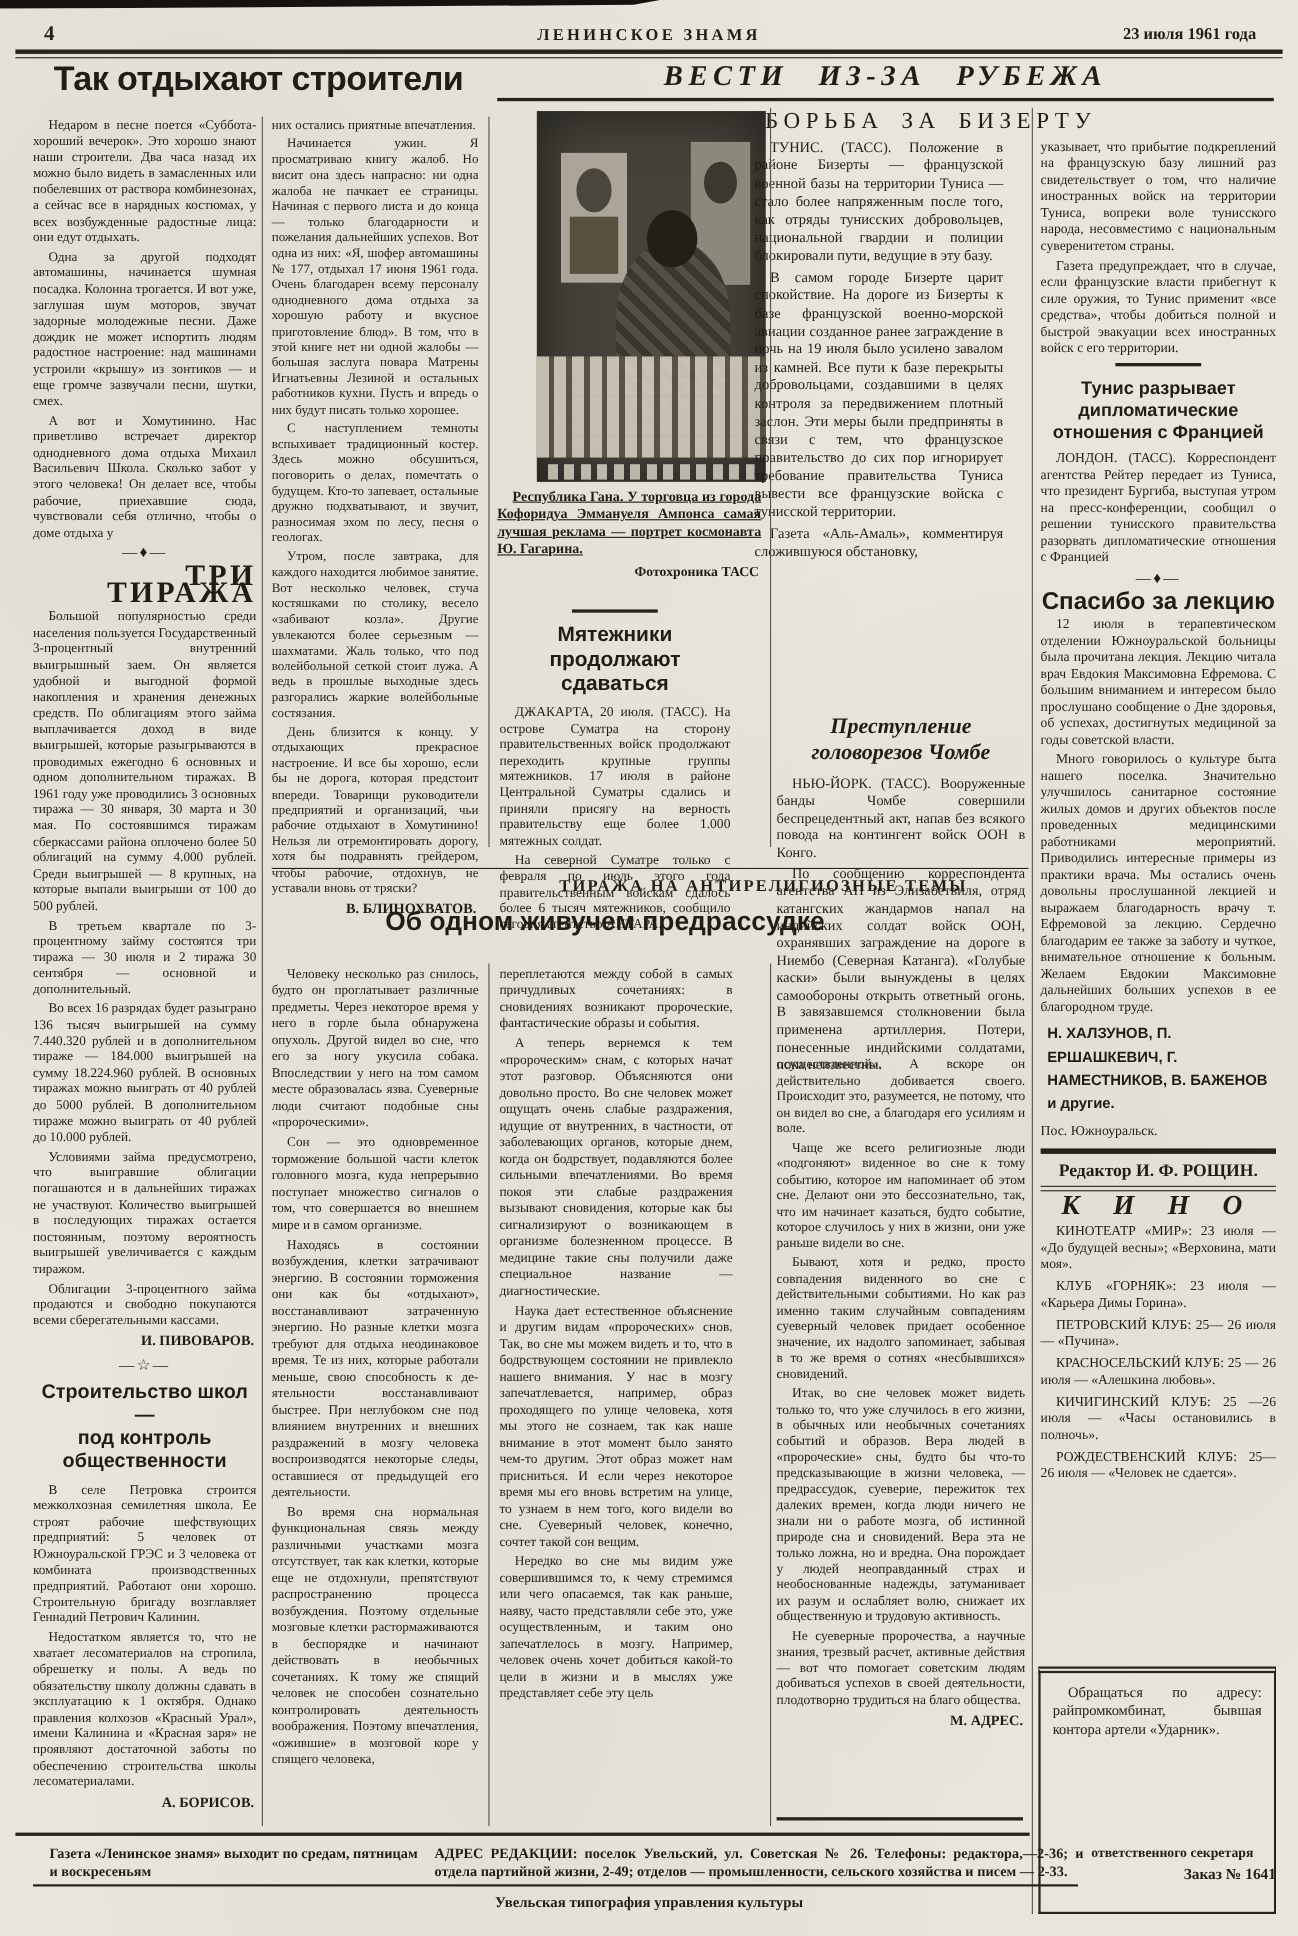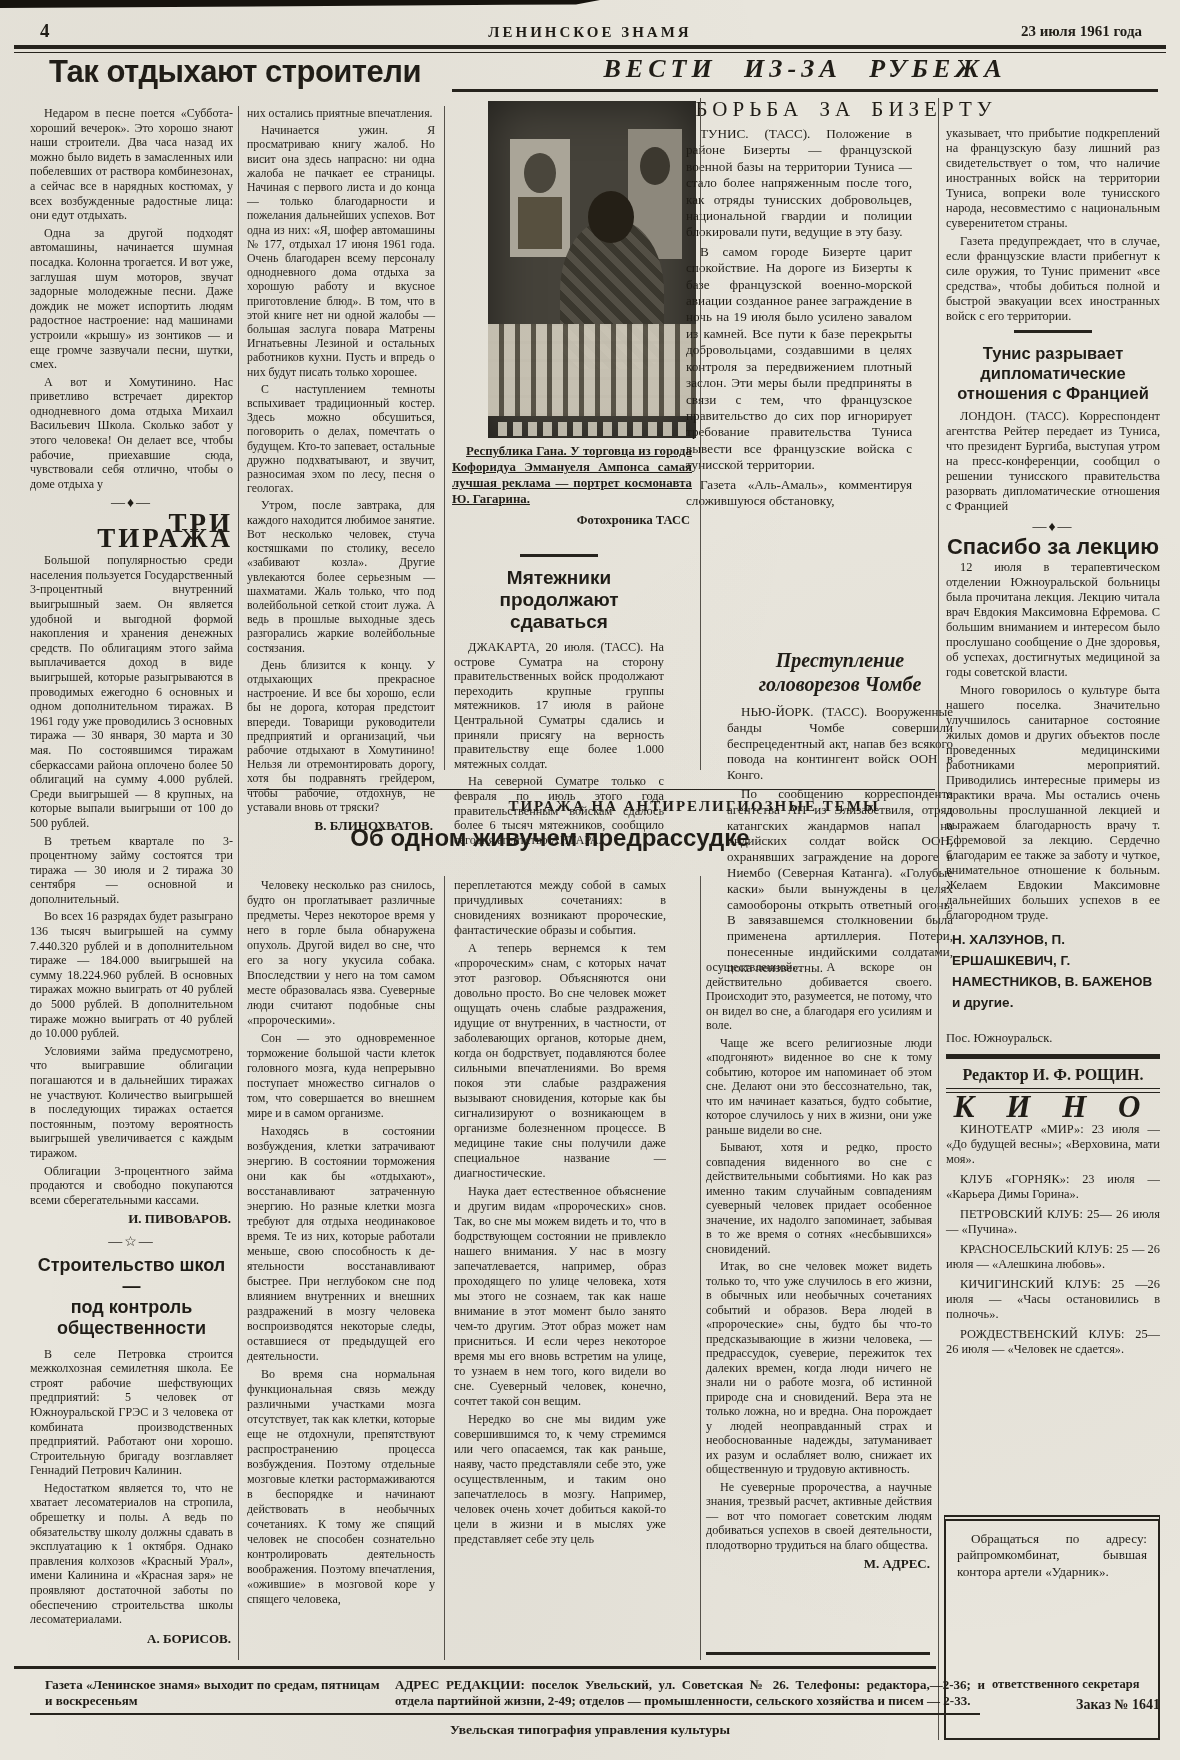--- a/index.html
+++ b/index.html
@@ -38,44 +38,44 @@
     font-size:18px;font-weight:bold;line-height:21px;white-space:pre-line;}
   .h-sans{margin:4px 0 7px;text-align:center;font-family:"Liberation Sans",sans-serif;
     font-size:19px;font-weight:bold;line-height:22px;white-space:pre-line;}
   .h-chombe{margin:0 0 8px;text-align:center;font-style:italic;font-weight:bold;
     font-size:20px;line-height:24px;white-space:pre-line;}
   .h-tunis{margin:4px 0 6px;text-align:center;font-family:"Liberation Sans",sans-serif;
     font-size:16.5px;font-weight:bold;line-height:20px;white-space:pre-line;}
   .h-lekciya{margin:2px 0 6px;text-align:center;font-family:"Liberation Sans",sans-serif;
     font-size:22px;font-weight:bold;}
   .h-kino{margin:4px 0 8px;text-align:center;font-style:italic;font-weight:bold;
-    font-size:31px;letter-spacing:12px;}
+    font-size:25px;letter-spacing:12px;}
   .h-beseda{position:absolute;left:250px;top:824px;width:600px;margin:0;text-align:center;
     font-family:"Liberation Sans",sans-serif;font-size:24px;font-weight:bold;}
   .besedy-rule{left:247px;top:789px;width:688px;height:1px;}
   .besedy-banner{position:absolute;left:452px;top:798px;width:484px;text-align:center;
     font-size:15px;font-weight:bold;letter-spacing:2px;}
   
   .col{position:absolute;text-align:justify;}
   .col p{margin:0 0 3px;text-indent:14px;}
   .cont p:first-child{text-indent:0;}
   .colA{left:30px;top:106px;width:203px;font-size:12px;line-height:14.6px;}
   .colB{left:247px;top:106px;width:188px;font-size:11.8px;line-height:14.2px;}
   .colC-myat{left:454px;top:548px;width:210px;font-size:12.3px;line-height:14.6px;}
   .colD-biz{left:686px;top:126px;width:226px;font-size:13.2px;line-height:16.4px;}
-  .colD-chombe{left:706px;top:648px;width:226px;font-size:13px;line-height:15.8px;margin-left:21px;}
+  .colD-chombe{left:706px;top:648px;width:226px;font-size:13px;line-height:15.8px;}
   .colD-beseda{left:706px;top:960px;width:226px;font-size:12.2px;line-height:14.5px;}
   .colE{left:946px;top:126px;width:214px;font-size:12.4px;line-height:15px;}
   .colB-beseda{left:247px;top:878px;width:188px;font-size:12px;line-height:15px;}
   .colC-beseda{left:454px;top:878px;width:212px;font-size:12.2px;line-height:15px;}
   .byline{text-align:right;font-weight:bold;margin:5px 2px 8px 0;font-size:13px;}
   .orn{text-align:center;font-size:14px;margin:5px 0;letter-spacing:2px;}
   .shortrule{width:78px;height:3px;background:#26231d;margin:6px auto 10px;}
   .sig{font-family:"Liberation Sans",sans-serif;font-weight:bold;font-size:13.5px;
-    line-height:21px;text-align:left;margin:6px 0 18px 6px;text-indent:0;}
+    line-height:21px;text-align:left;margin:6px 0 8px 6px;text-indent:0;}
   .place{font-size:12.5px;margin:2px 0 8px;}
   .thickbar{height:5px;background:#26231d;margin:4px 0 8px;}
   .editor{text-align:center;font-weight:bold;font-size:16px;margin:0 0 6px;}
   .dblrule{border-top:1px solid #26231d;border-bottom:1px solid #26231d;height:3px;margin:0 0 6px;}
   .kino-list p{margin:0 0 5px;}
   
   .photo{position:absolute;left:488px;top:101px;width:208px;height:337px;background:#45423a;
     overflow:hidden;box-shadow:inset 0 0 50px rgba(0,0,0,.55);}
   .poster1{position:absolute;left:22px;top:38px;width:60px;height:118px;background:#aaa598;}
   .poster1 .head{position:absolute;left:14px;top:14px;width:32px;height:40px;border-radius:50%;background:#4a463c;}

